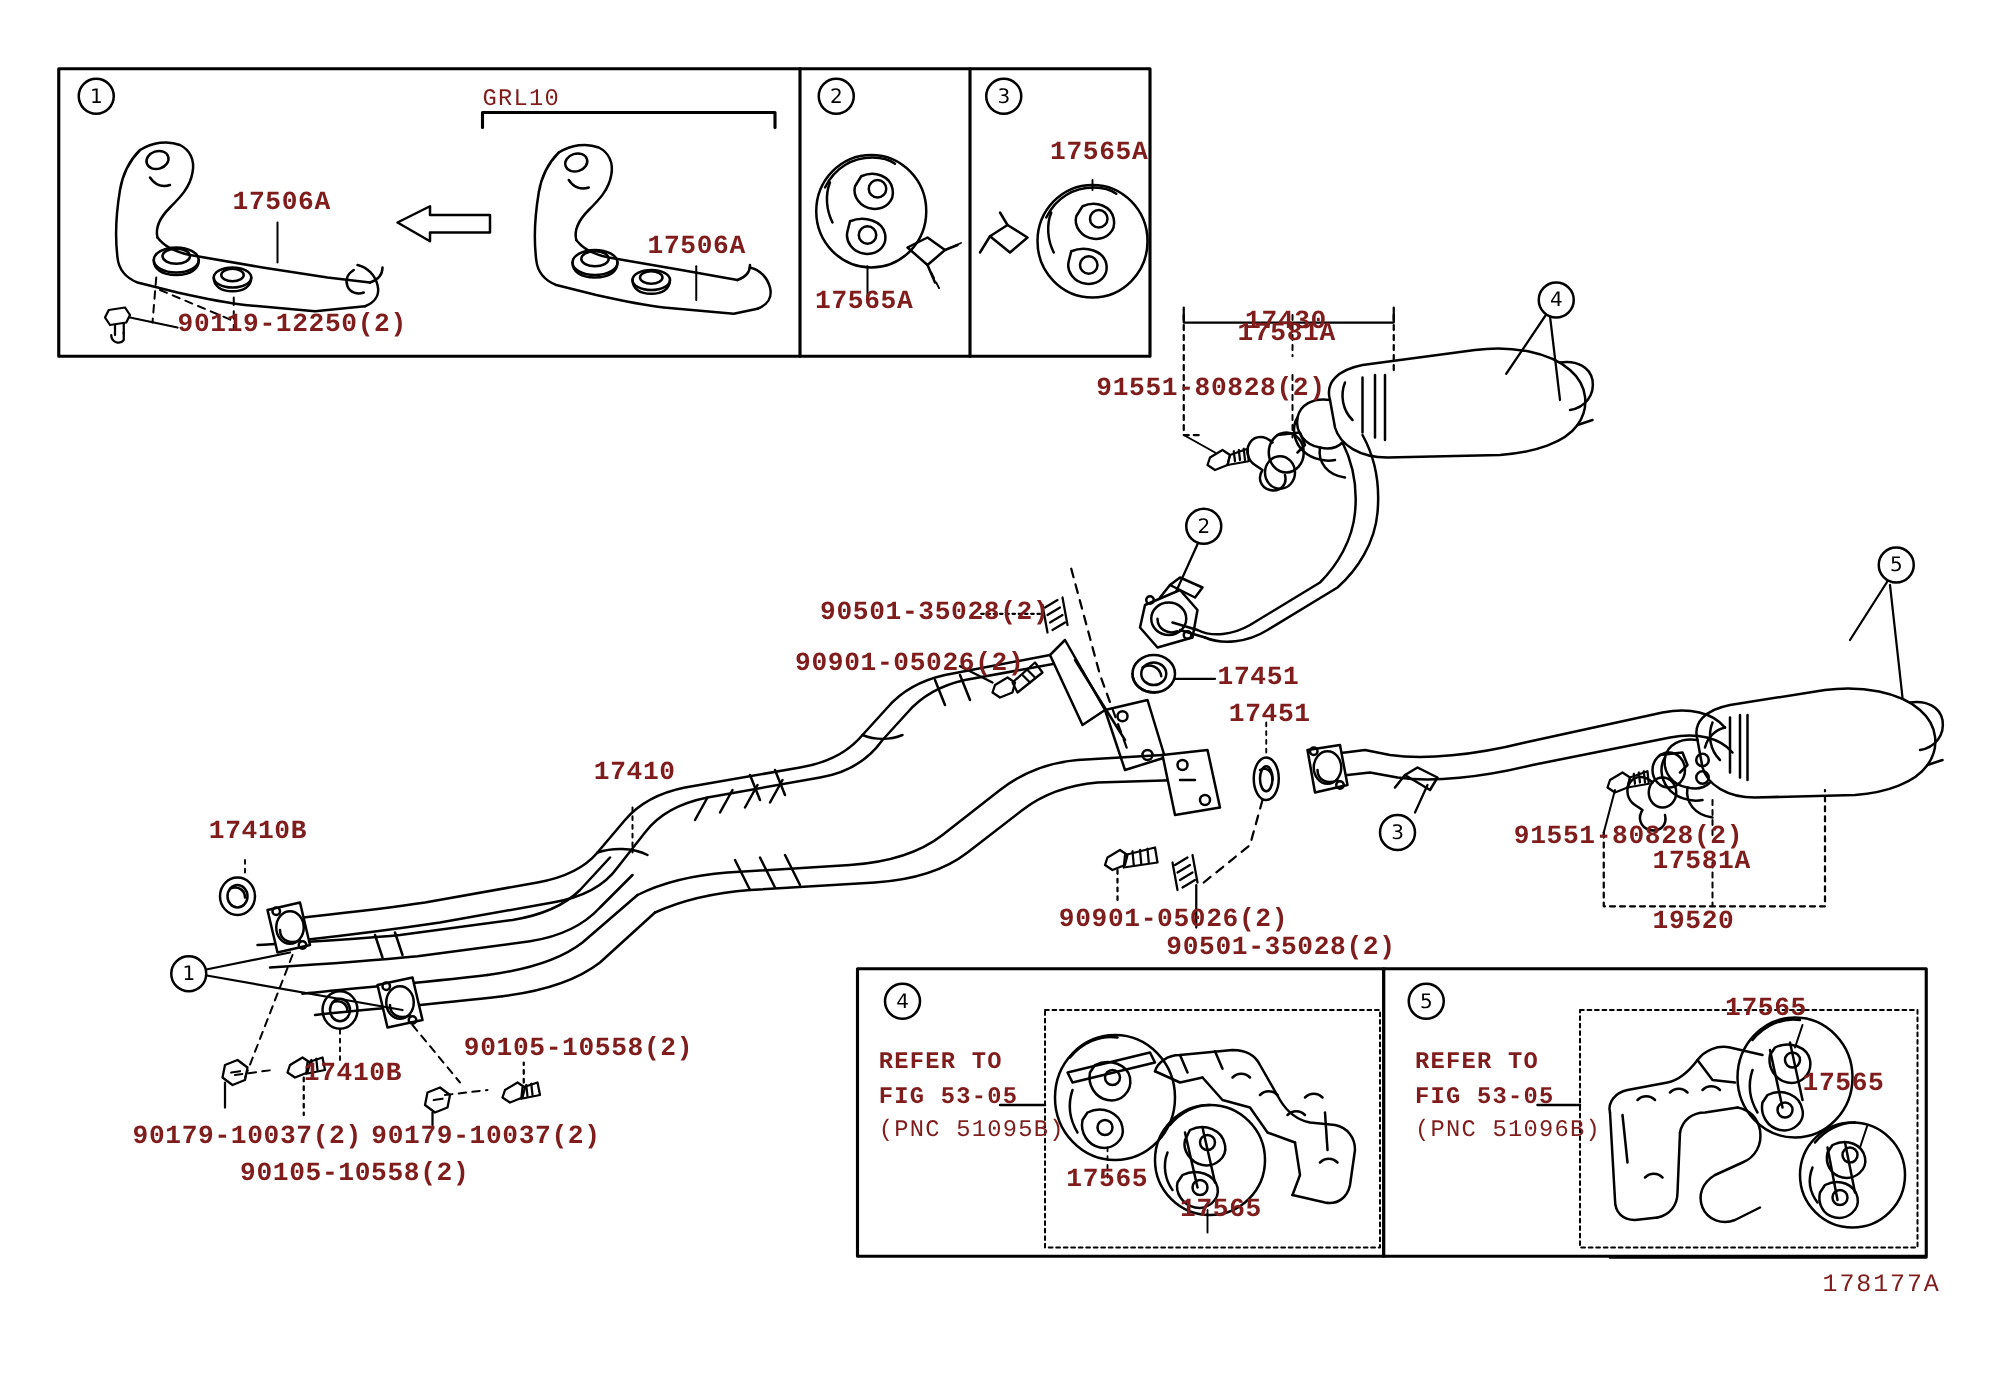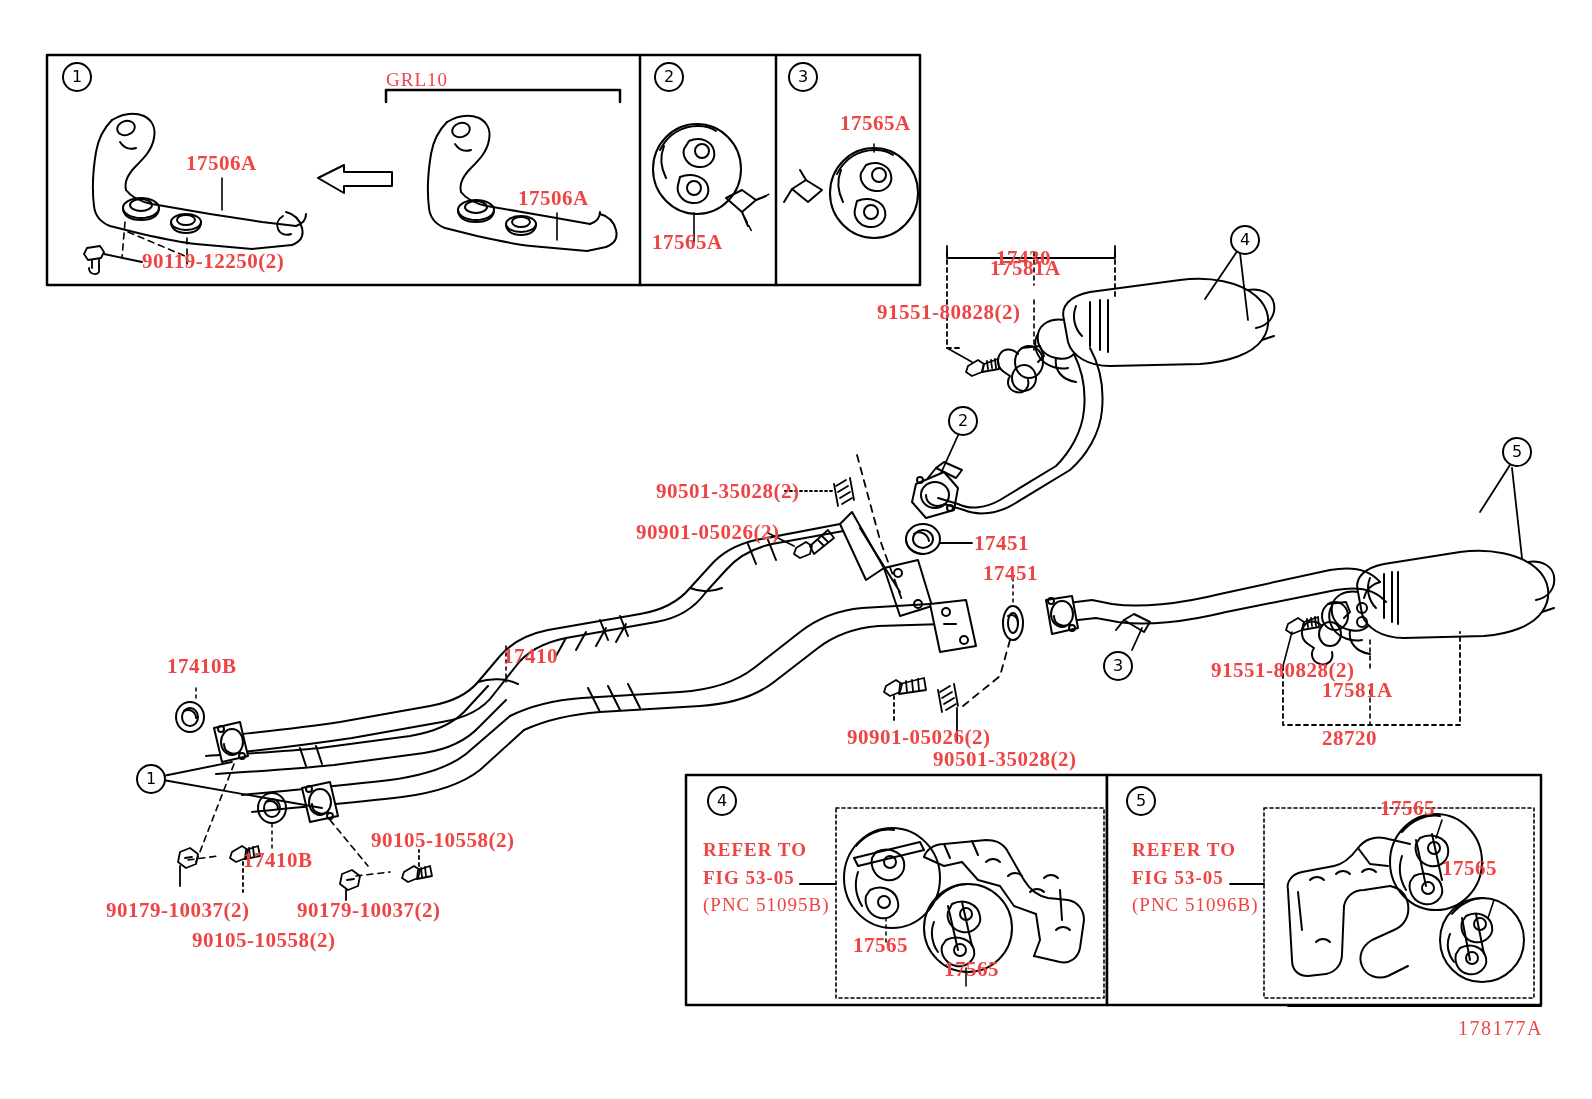--- a/index.html
+++ b/index.html
@@ -6,26 +6,26 @@
   html,body{margin:0;padding:0;background:#ffffff;}
   body{
     width:1592px;height:1099px;position:relative;overflow:hidden;
     font-family:"DejaVu Sans Mono","Liberation Mono",monospace;
     color:#000;
   }
   #stage{position:absolute;left:0;top:0;width:1592px;height:1099px;}
   svg#art{position:absolute;left:0;top:0;width:1592px;height:1099px;}
   .lbl{
     position:absolute;
-    font-family:Liberation Serif, serif;
+    font-family:Liberation Mono, monospace;
     font-weight:bold;
     font-size:21px;
     letter-spacing:0.5px;
     white-space:nowrap;
-    color:#ef4444;
+    color:#7f1d1d;
     line-height:1.05;
   }
   .lbl.grl{font-weight:normal;font-size:19px;letter-spacing:1px;}
   .lbl.refer{font-size:19px;font-weight:bold;letter-spacing:1px;line-height:1.45;}
   .lbl.refer .pnc{font-weight:normal;}
   .lbl.figid{font-weight:normal;font-size:20px;letter-spacing:1.5px;}
   .cir{
     position:absolute;border:2px solid #000;border-radius:50%;
     width:26px;height:26px;
     font-family:"DejaVu Sans","Liberation Sans",sans-serif;
@@ -523,42 +523,42 @@
 
 <div class="cir" style="left:788px;top:62px;">3</div>
 <div class="lbl" style="left:840px;top:112px;">17565A</div>
 
 <div class="lbl" style="left:996px;top:220px;margin-top:27px;">17430</div>
 <div class="lbl" style="left:990px;top:257px;">17581A</div>
 <div class="lbl" style="left:877px;top:301px;">91551-80828(2)</div>
 <div class="cir" style="left:1230px;top:225px;">4</div>
 <div class="cir" style="left:948px;top:406px;">2</div>
 
-<div class="lbl" style="left:475px;top:645px;margin-left:28px;">17410</div>
+<div class="lbl" style="left:475px;top:608px;">17410</div>
 <div class="lbl" style="left:167px;top:655px;">17410B</div>
 <div class="lbl" style="left:243px;top:849px;">17410B</div>
 <div class="cir" style="left:136px;top:764px;">1</div>
 
 <div class="lbl" style="left:656px;top:480px;">90501-35028(2)</div>
 <div class="lbl" style="left:636px;top:521px;">90901-05026(2)</div>
 <div class="lbl" style="left:974px;top:532px;">17451</div>
 <div class="lbl" style="left:983px;top:562px;">17451</div>
 <div class="lbl" style="left:847px;top:726px;">90901-05026(2)</div>
 <div class="lbl" style="left:933px;top:748px;">90501-35028(2)</div>
 
 <div class="lbl" style="left:106px;top:899px;">90179-10037(2)</div>
 <div class="lbl" style="left:192px;top:929px;">90105-10558(2)</div>
 <div class="lbl" style="left:297px;top:899px;">90179-10037(2)</div>
 <div class="lbl" style="left:371px;top:829px;">90105-10558(2)</div>
 
 <div class="cir" style="left:1502px;top:437px;">5</div>
 <div class="cir" style="left:1103px;top:651px;">3</div>
 <div class="lbl" style="left:1211px;top:659px;">91551-80828(2)</div>
 <div class="lbl" style="left:1322px;top:679px;">17581A</div>
-<div class="lbl" style="left:1322px;top:727px;">28720</div>
+<div class="lbl" style="left:1322px;top:727px;">19520</div>
 
 <div class="cir" style="left:707px;top:786px;">4</div>
 <div class="lbl refer" style="left:703px;top:836px;">
   <div>REFER TO</div>
   <div>FIG 53-05</div>
   <div class="pnc">(PNC 51095B)</div>
 </div>
 <div class="lbl" style="left:853px;top:934px;">17565</div>
 <div class="lbl" style="left:944px;top:958px;">17565</div>
 

